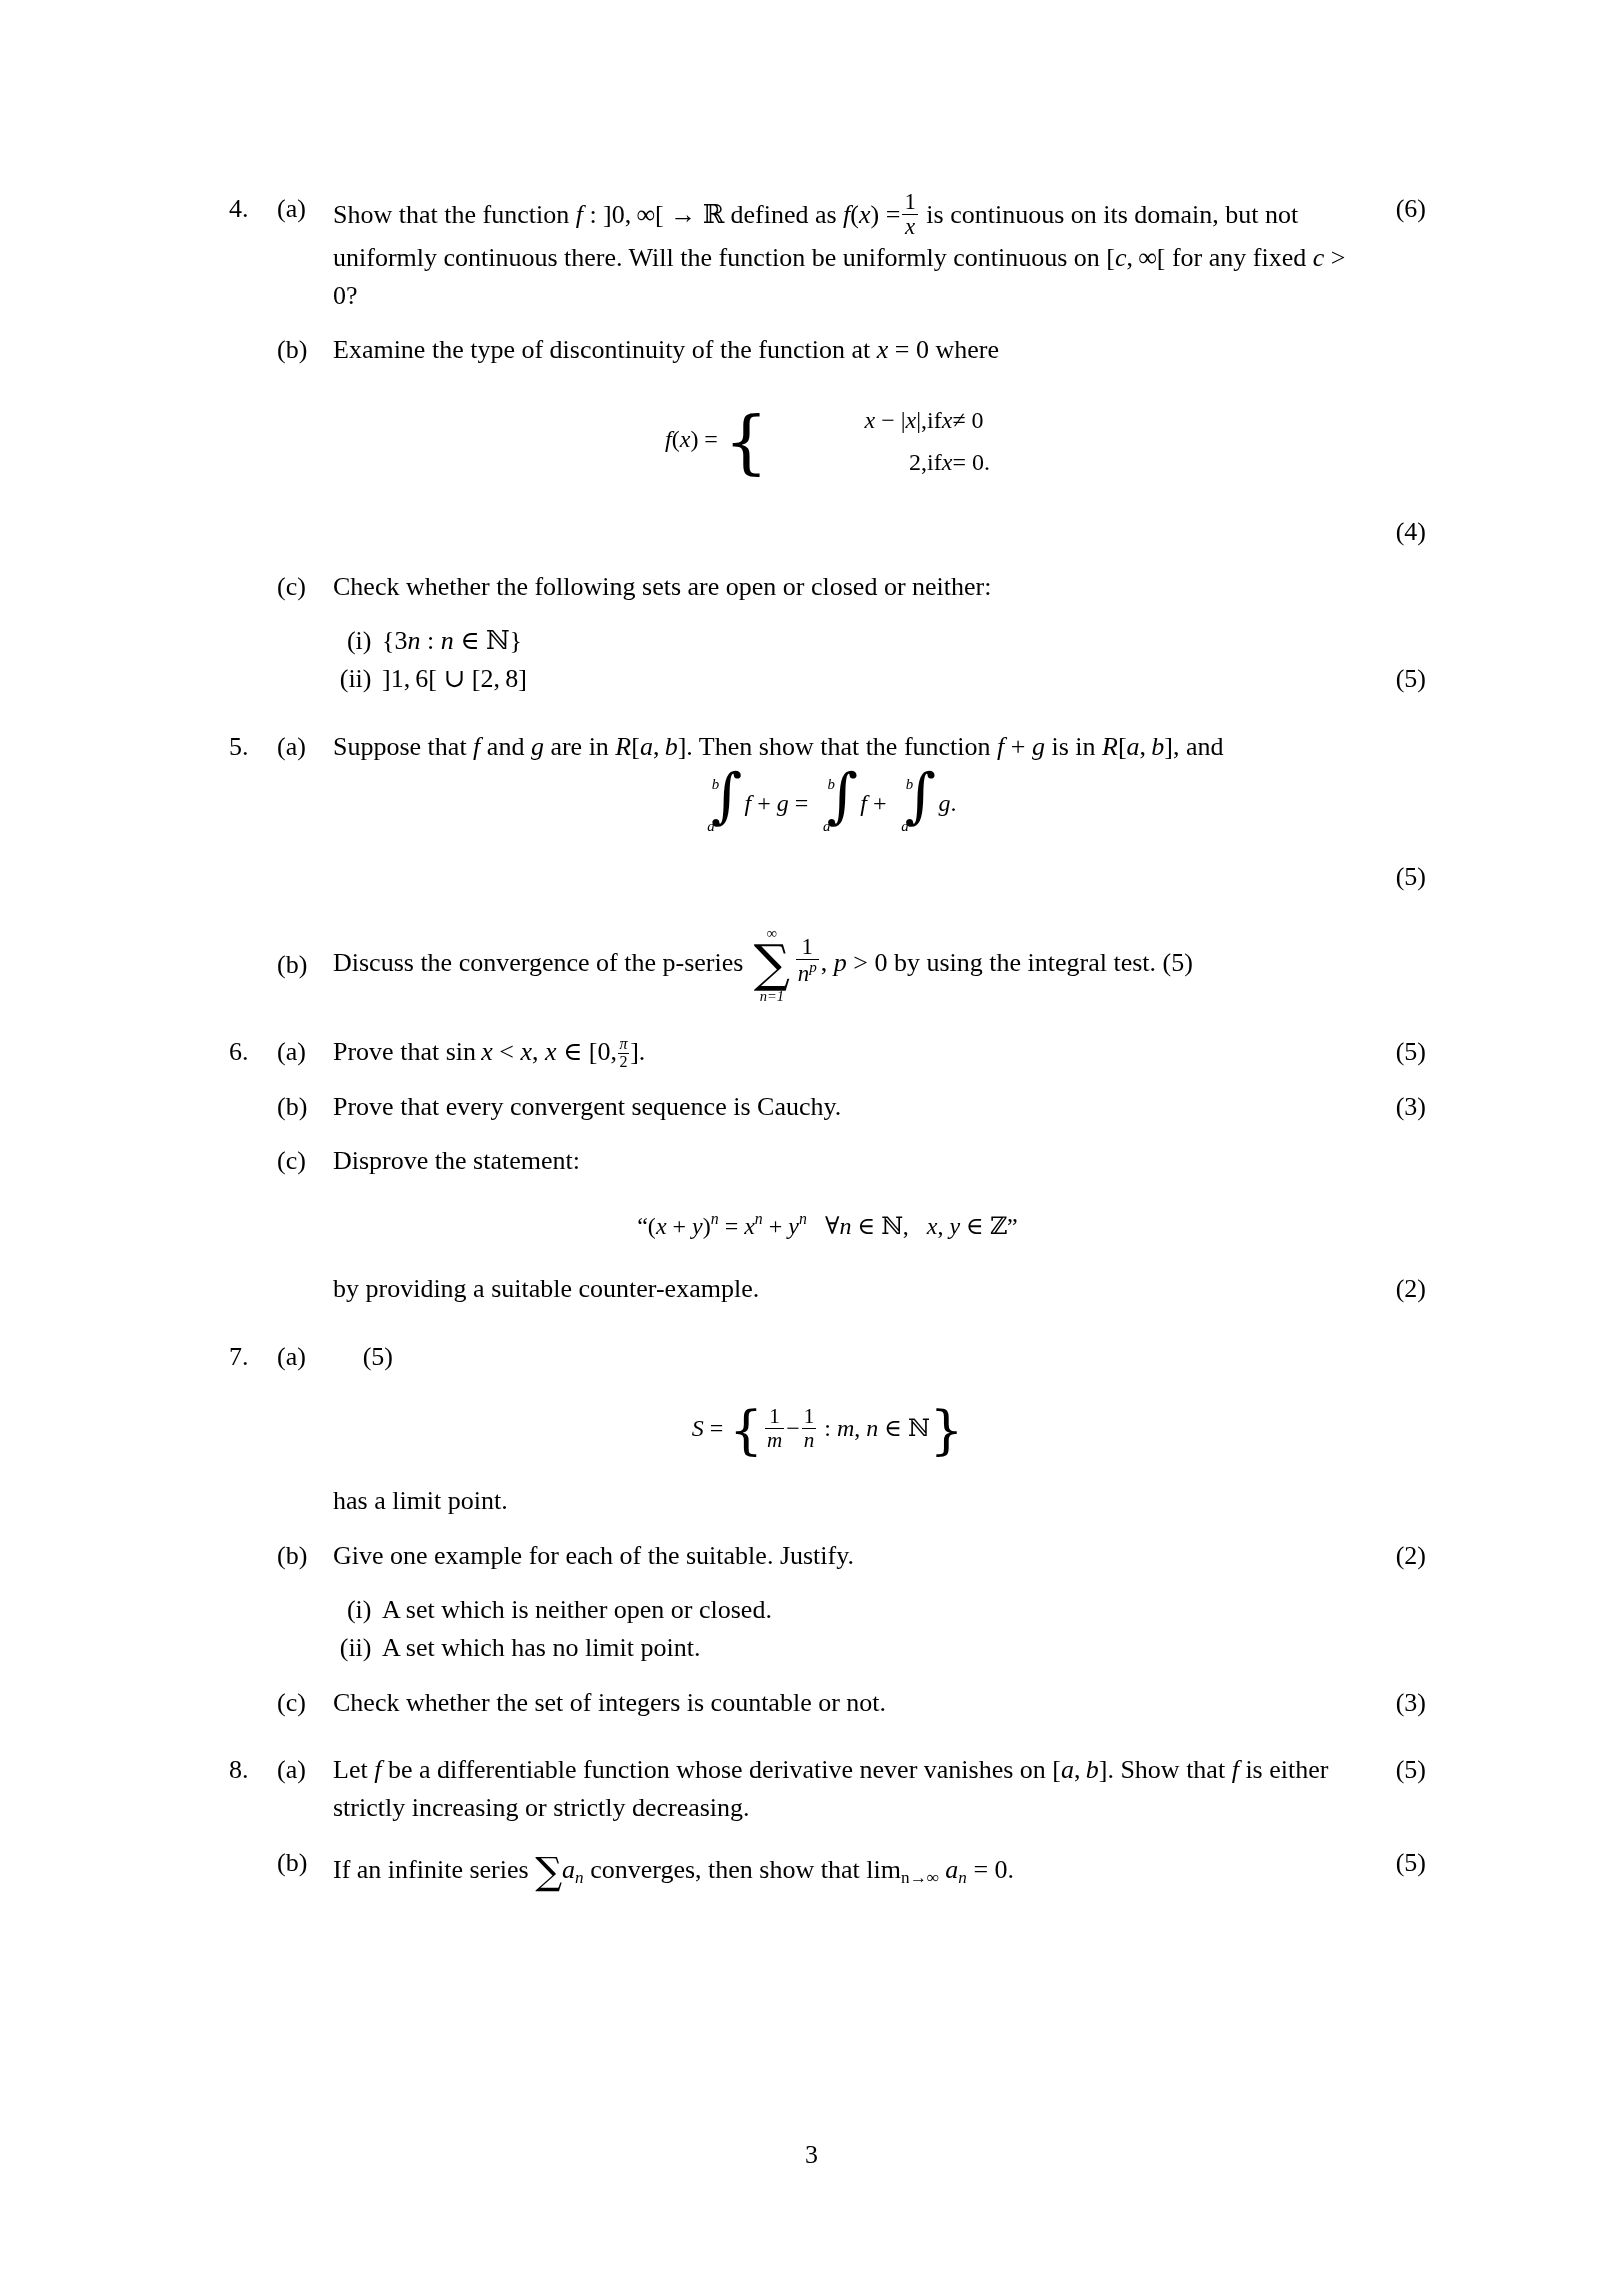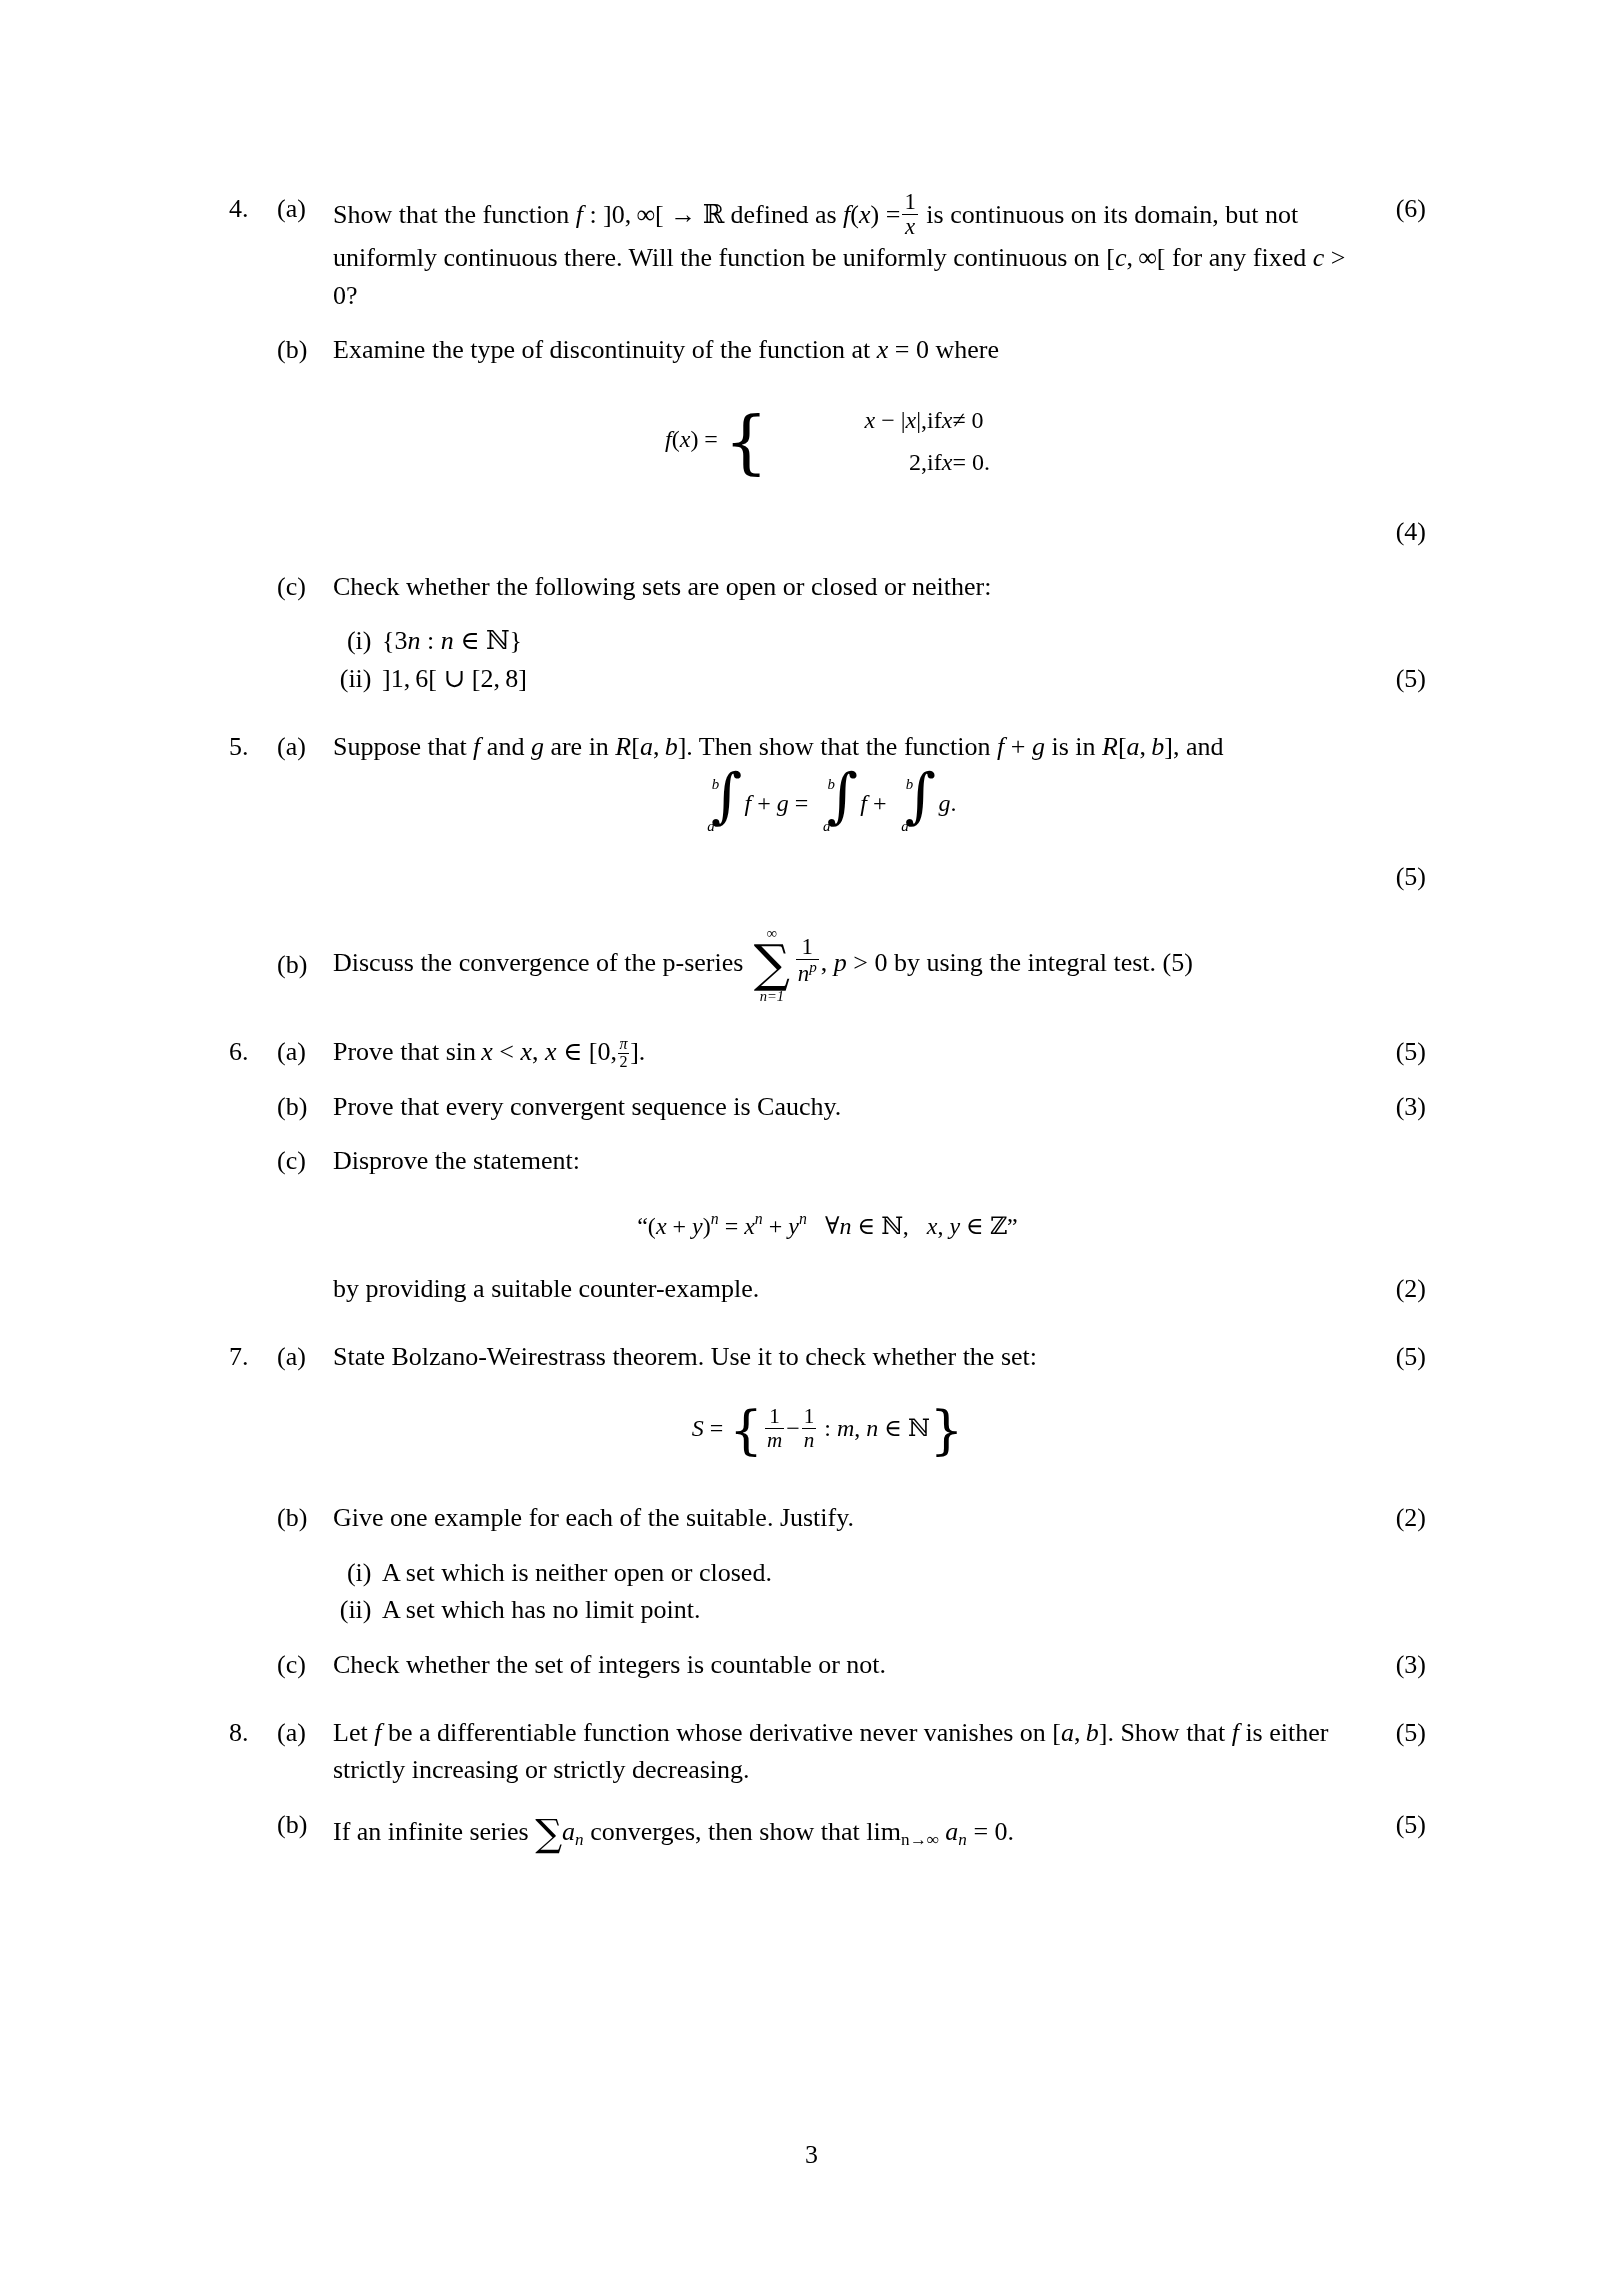--- a/index.html
+++ b/index.html
@@ -265,32 +265,36 @@
     <div class="plabel"></div>
     <div class="ptext">by providing a suitable counter-example.</div>
     <div class="marks">(2)</div>
   </div>
 
   <div class="gapM"></div>
 
   <div class="qrow">
     <div class="qnum">7.</div>
     <div class="plabel">(a)</div>
-    <div class="ptext">State Bolzano-Weirestrass theorem. Use it to check whether the set:</div>
     <div class="marks">(5)</div>
   </div>
 
   <div class="gapM"></div>
 
   <div class="blk">
     <span class="m">S</span><span class="up"> = </span><span class="setbrace">{</span><span class="frac"><span class="num up">1</span><span class="den m">m</span></span><span class="up">−</span><span class="frac"><span class="num up">1</span><span class="den m">n</span></span><span class="up"> : </span><span class="m">m</span><span class="up">, </span><span class="m">n</span><span class="up"> ∈ </span><span class="bb">ℕ</span><span class="setbrace">}</span>
   </div>
 
   <div class="gapM"></div>
 
+  <div class="qrow indent-a">
+    <div class="plabel"></div>
+    <div class="ptext">has a limit point.</div>
+    <div class="marks empty">(0)</div>
+  </div>
 
   <div class="gapS"></div>
 
   <div class="qrow indent-a">
     <div class="plabel">(b)</div>
     <div class="ptext">Give one example for each of the suitable. Justify.</div>
     <div class="marks">(2)</div>
   </div>
 
   <div class="gapS"></div>

